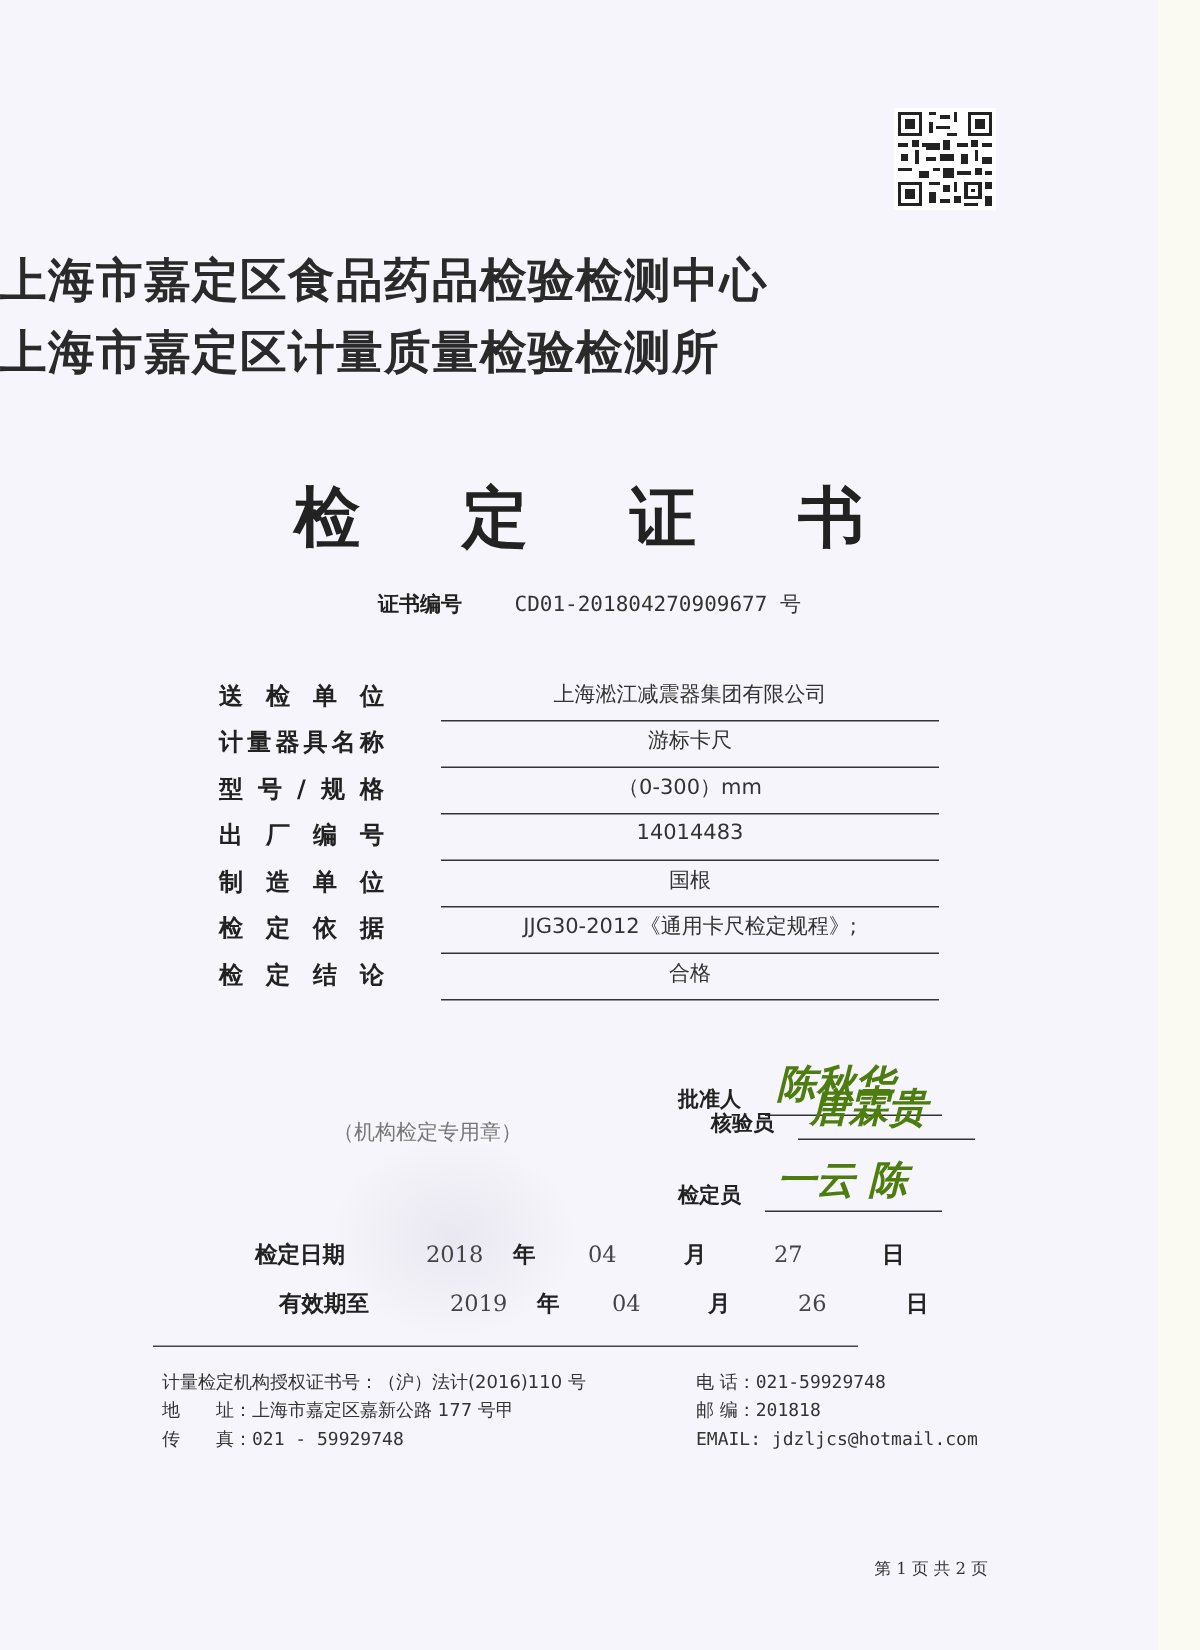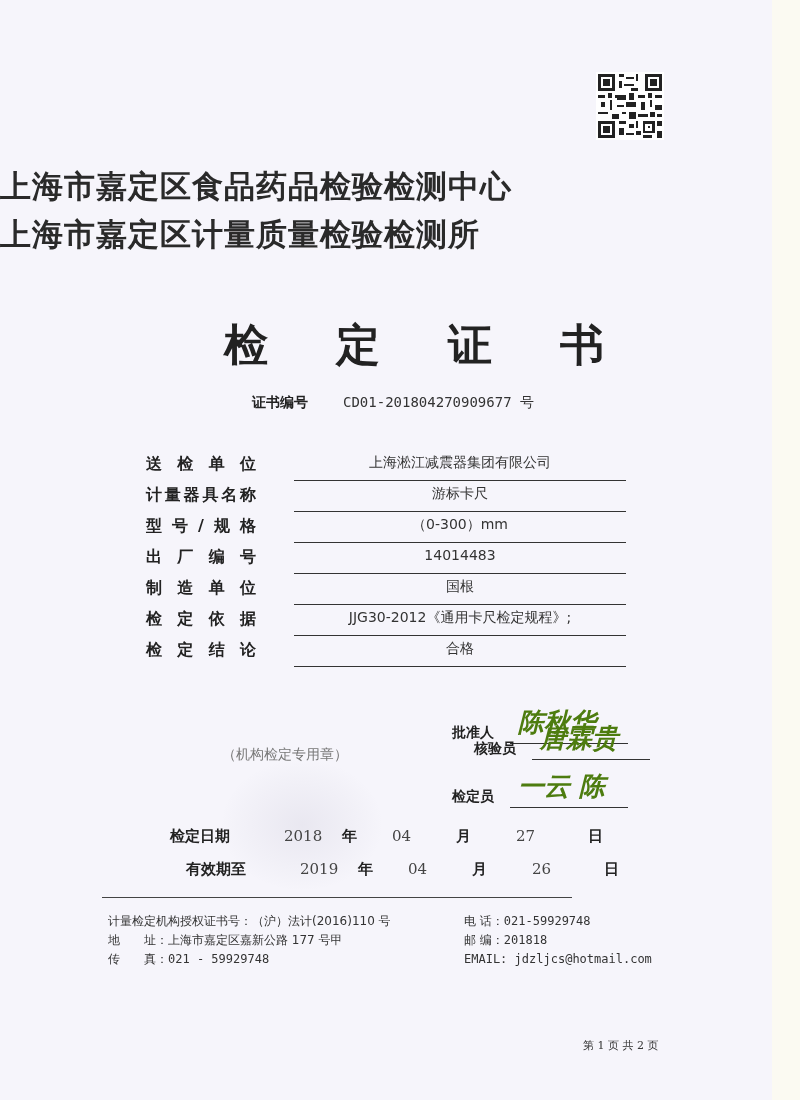--- a/index.html
+++ b/index.html
@@ -12,21 +12,21 @@
   .page { position:absolute; left:0; top:0; width:772px; height:1100px; background:#f6f5fb; }
   .right-edge { position:absolute; left:772px; top:0; width:28px; height:1100px; background:#fbfaf2; }
 
   .qr { position:absolute; left:596px; top:72px; width:68px; height:68px; background:#fff; }
   .qr svg { width:68px; height:68px; display:block; }
 
   .org { position:absolute; left:0; width:772px; text-align:left; font-weight:bold; font-size:31px; letter-spacing:1px; color:#2a2a2a; }
   .org1 { top:166px; }
   .org2 { top:214px; }
 
-  .doc-title { position:absolute; top:316px; left:0; width:772px; text-align:center; font-weight:bold; font-size:44px; color:#222;margin-left:28px; }
+  .doc-title { position:absolute; top:316px; left:0; width:772px; text-align:center; font-weight:bold; font-size:44px; color:#222; }
   .doc-title span { display:inline-block; margin:0 34px; }
 
   .cert-no { position:absolute; top:394px; left:252px; font-size:14px; }
   .cert-no .lbl { font-weight:bold; }
   .cert-no .val { position:absolute; left:91px; top:0; white-space:nowrap; font-family:"DejaVu Sans Mono", monospace; font-size:14px; color:#333; }
 
   .field { position:absolute; left:146px; width:480px; height:30px; }
   .field .lbl { position:absolute; left:0; top:4px; width:110px; font-weight:bold; font-size:16px; display:flex; justify-content:space-between; }
   .field .val { position:absolute; left:148px; top:4px; width:332px; text-align:center; font-size:14px; color:#333; }
   .field .line { position:absolute; left:148px; top:30px; width:332px; height:1px; background:#333; }

